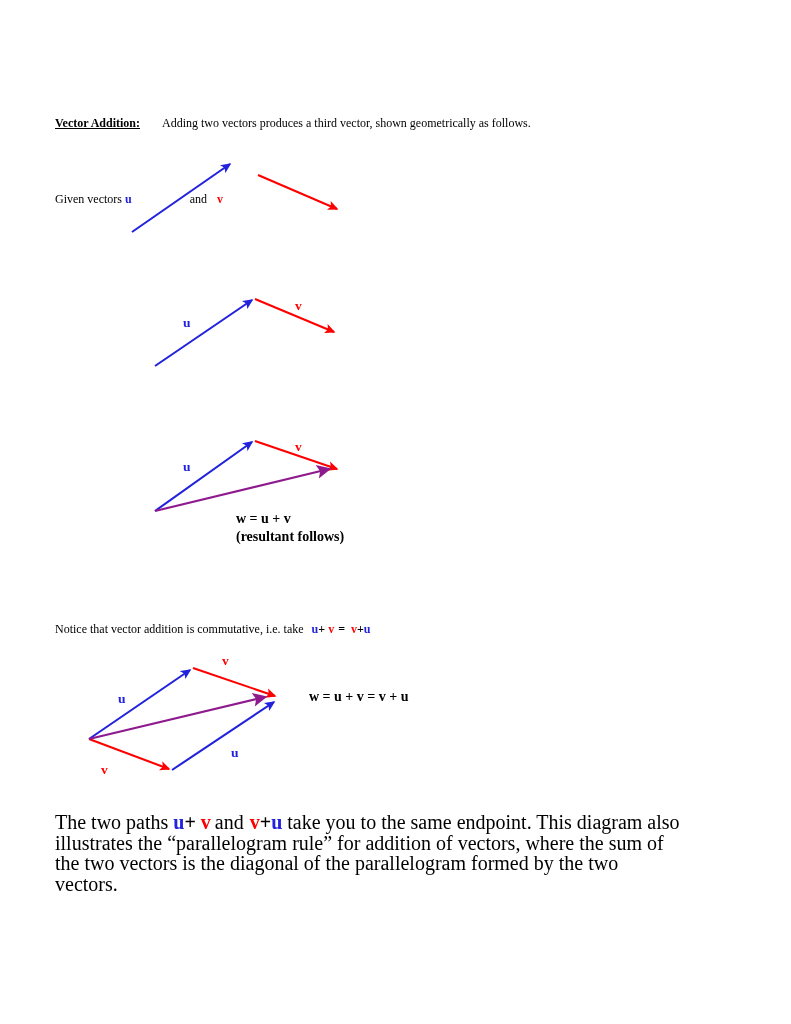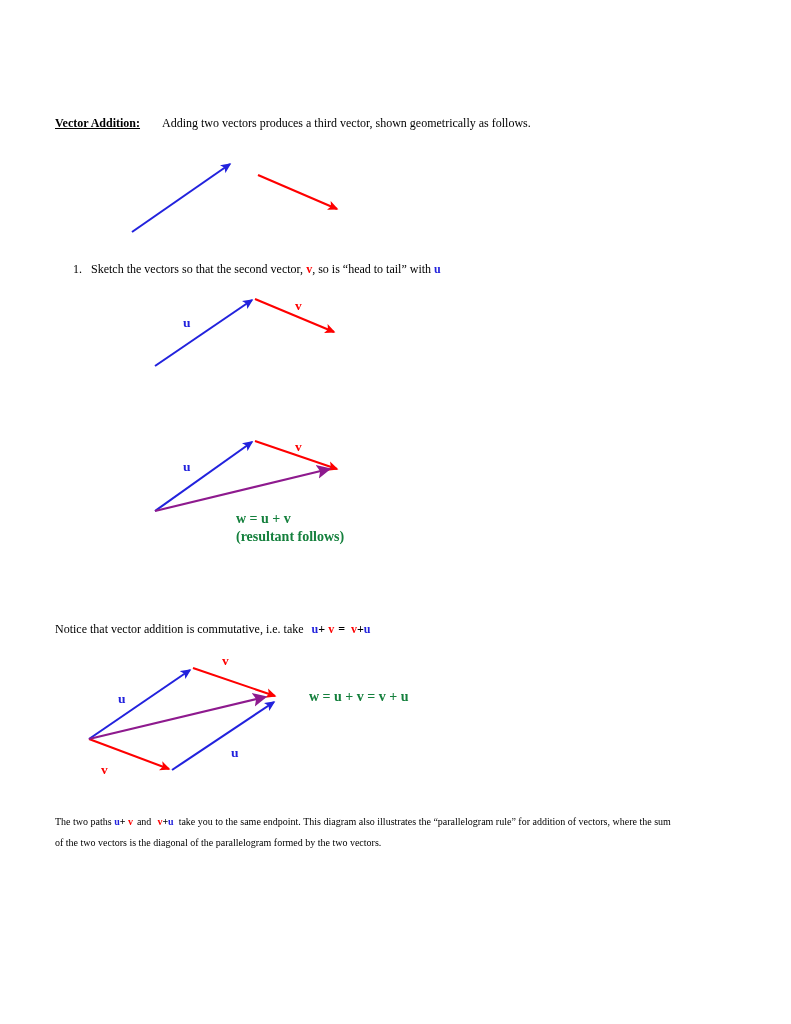--- a/index.html
+++ b/index.html
@@ -25,21 +25,21 @@
   
   .txt {
     position: absolute;
     font-size: 12px;
     line-height: 20px;
     color: #000000;
     white-space: nowrap;
   }
   .para {
     position: absolute;
-    font-size: 10px;
+    font-size: 20px;
     line-height: 20.5px;
     color: #000000;
   }
   .hdr-label {
     font-weight: bold;
     text-decoration: underline;
   }
   .u { color: #2222dd; font-weight: bold; }
   .v { color: #fe0000; font-weight: bold; }
   .w { color: #8e1a8e; font-weight: bold; }
@@ -54,32 +54,36 @@
 
   .vlabel {
     position: absolute;
     font-family: "Liberation Serif", "DejaVu Serif", serif;
     font-size: 13.5px;
     font-weight: bold;
     white-space: nowrap;
   }
   .vlabel.blue { color: #2222dd; }
   .vlabel.red  { color: #fe0000; }
-  .vlabel.purple { color: #15803d; }
+  .vlabel.purple { color: #000000; }
   .vlabel.big { font-size: 14px; }
 </style>
 </head>
 <body>
 
 <div class="page">
 
   <div class="txt" style="left:55px; top:113px;">
     <span class="hdr-label">Vector Addition:</span><span style="display:inline-block;width:22px;"></span><span>Adding two vectors produces a third vector, shown geometrically as follows.</span>
   </div>
 
+  <div class="txt" style="left:55px; top:189px;">
+    <span>Given vectors</span>
+    <span class="u">u</span><span style="display:inline-block;width:58px;"></span><span>and</span><span style="display:inline-block;width:10px;"></span><span class="v">v</span>
+  </div>
 
   <div class="diagram" style="left:0px; top:0px;">
     <svg width="791" height="1024" viewBox="0 0 791 1024">
       <defs>
         <marker id="ah-blue" viewBox="0 0 10 10" refX="8.2" refY="5" markerWidth="5.2" markerHeight="5.2" orient="auto-start-reverse">
           <path d="M 0 0.6 L 9.6 5 L 0 9.4 L 2.2 5 Z" fill="#2222dd"></path>
         </marker>
         <marker id="ah-red" viewBox="0 0 10 10" refX="8.2" refY="5" markerWidth="5.2" markerHeight="5.2" orient="auto-start-reverse">
           <path d="M 0 0.6 L 9.6 5 L 0 9.4 L 2.2 5 Z" fill="#fe0000"></path>
         </marker>
@@ -99,25 +103,20 @@
       <line x1="155" y1="511" x2="329" y2="469" stroke="#8e1a8e" stroke-width="2.1" marker-end="url(#ah-purple)"></line>
 
       <line x1="89" y1="739" x2="190" y2="670" stroke="#2222dd" stroke-width="2.1" marker-end="url(#ah-blue)"></line>
       <line x1="193" y1="668" x2="275" y2="696" stroke="#fe0000" stroke-width="2.1" marker-end="url(#ah-red)"></line>
       <line x1="89" y1="739" x2="169" y2="769" stroke="#fe0000" stroke-width="2.1" marker-end="url(#ah-red)"></line>
       <line x1="172" y1="770" x2="274" y2="702" stroke="#2222dd" stroke-width="2.1" marker-end="url(#ah-blue)"></line>
       <line x1="89" y1="739" x2="265" y2="697" stroke="#8e1a8e" stroke-width="2.1" marker-end="url(#ah-purple)"></line>
     </svg>
   </div>
 
-  <div class="txt" style="left:73px; top:259px;">
-    <span>1.</span><span style="display:inline-block;width:9px;"></span><span>Sketch the vectors so that the second vector,</span>
-    <span class="v">v</span><span>, so is “head to tail” with</span>
-    <span class="u">u</span>
-  </div>
 
   <div class="vlabel blue" style="left:183px; top:315px;">u</div>
   <div class="vlabel red" style="left:295px; top:298px;">v</div>
 
 
   <div class="vlabel blue" style="left:183px; top:459px;">u</div>
   <div class="vlabel red" style="left:295px; top:439px;">v</div>
   <div class="vlabel purple big" style="left:236px; top:511px;">w = u + v</div>
   <div class="vlabel purple big" style="left:236px; top:529px;">(resultant follows)</div>
 

